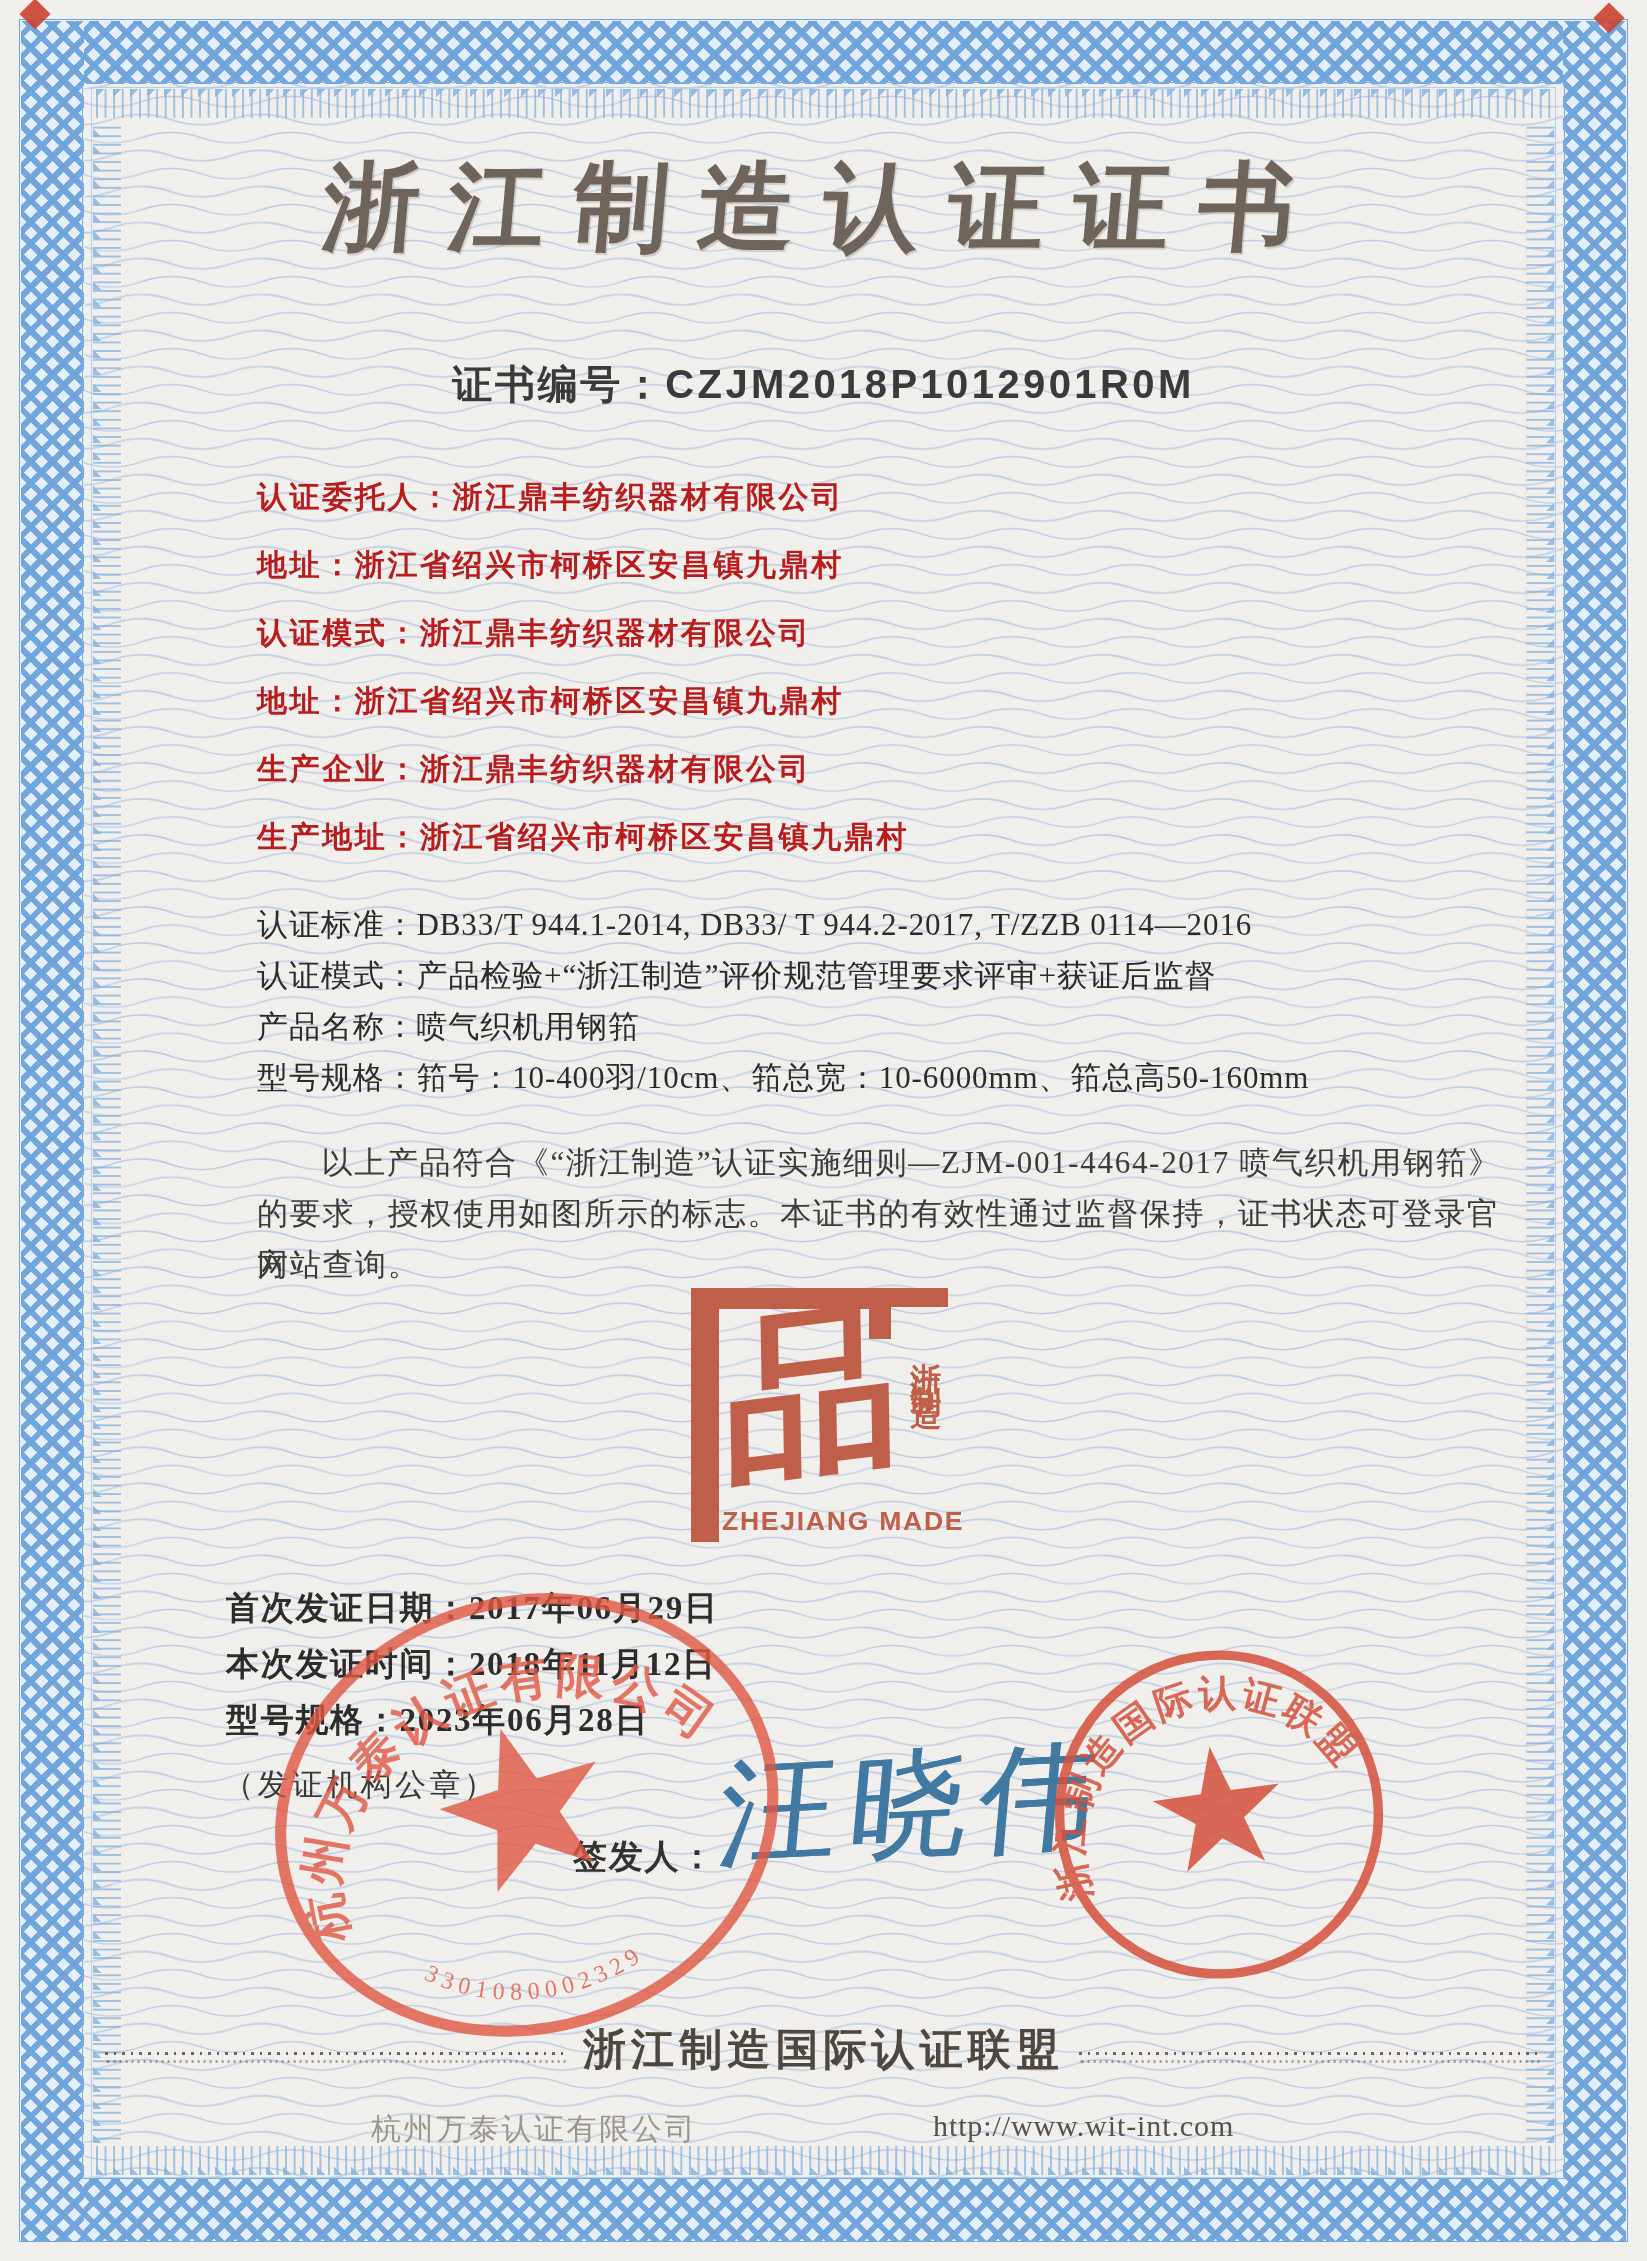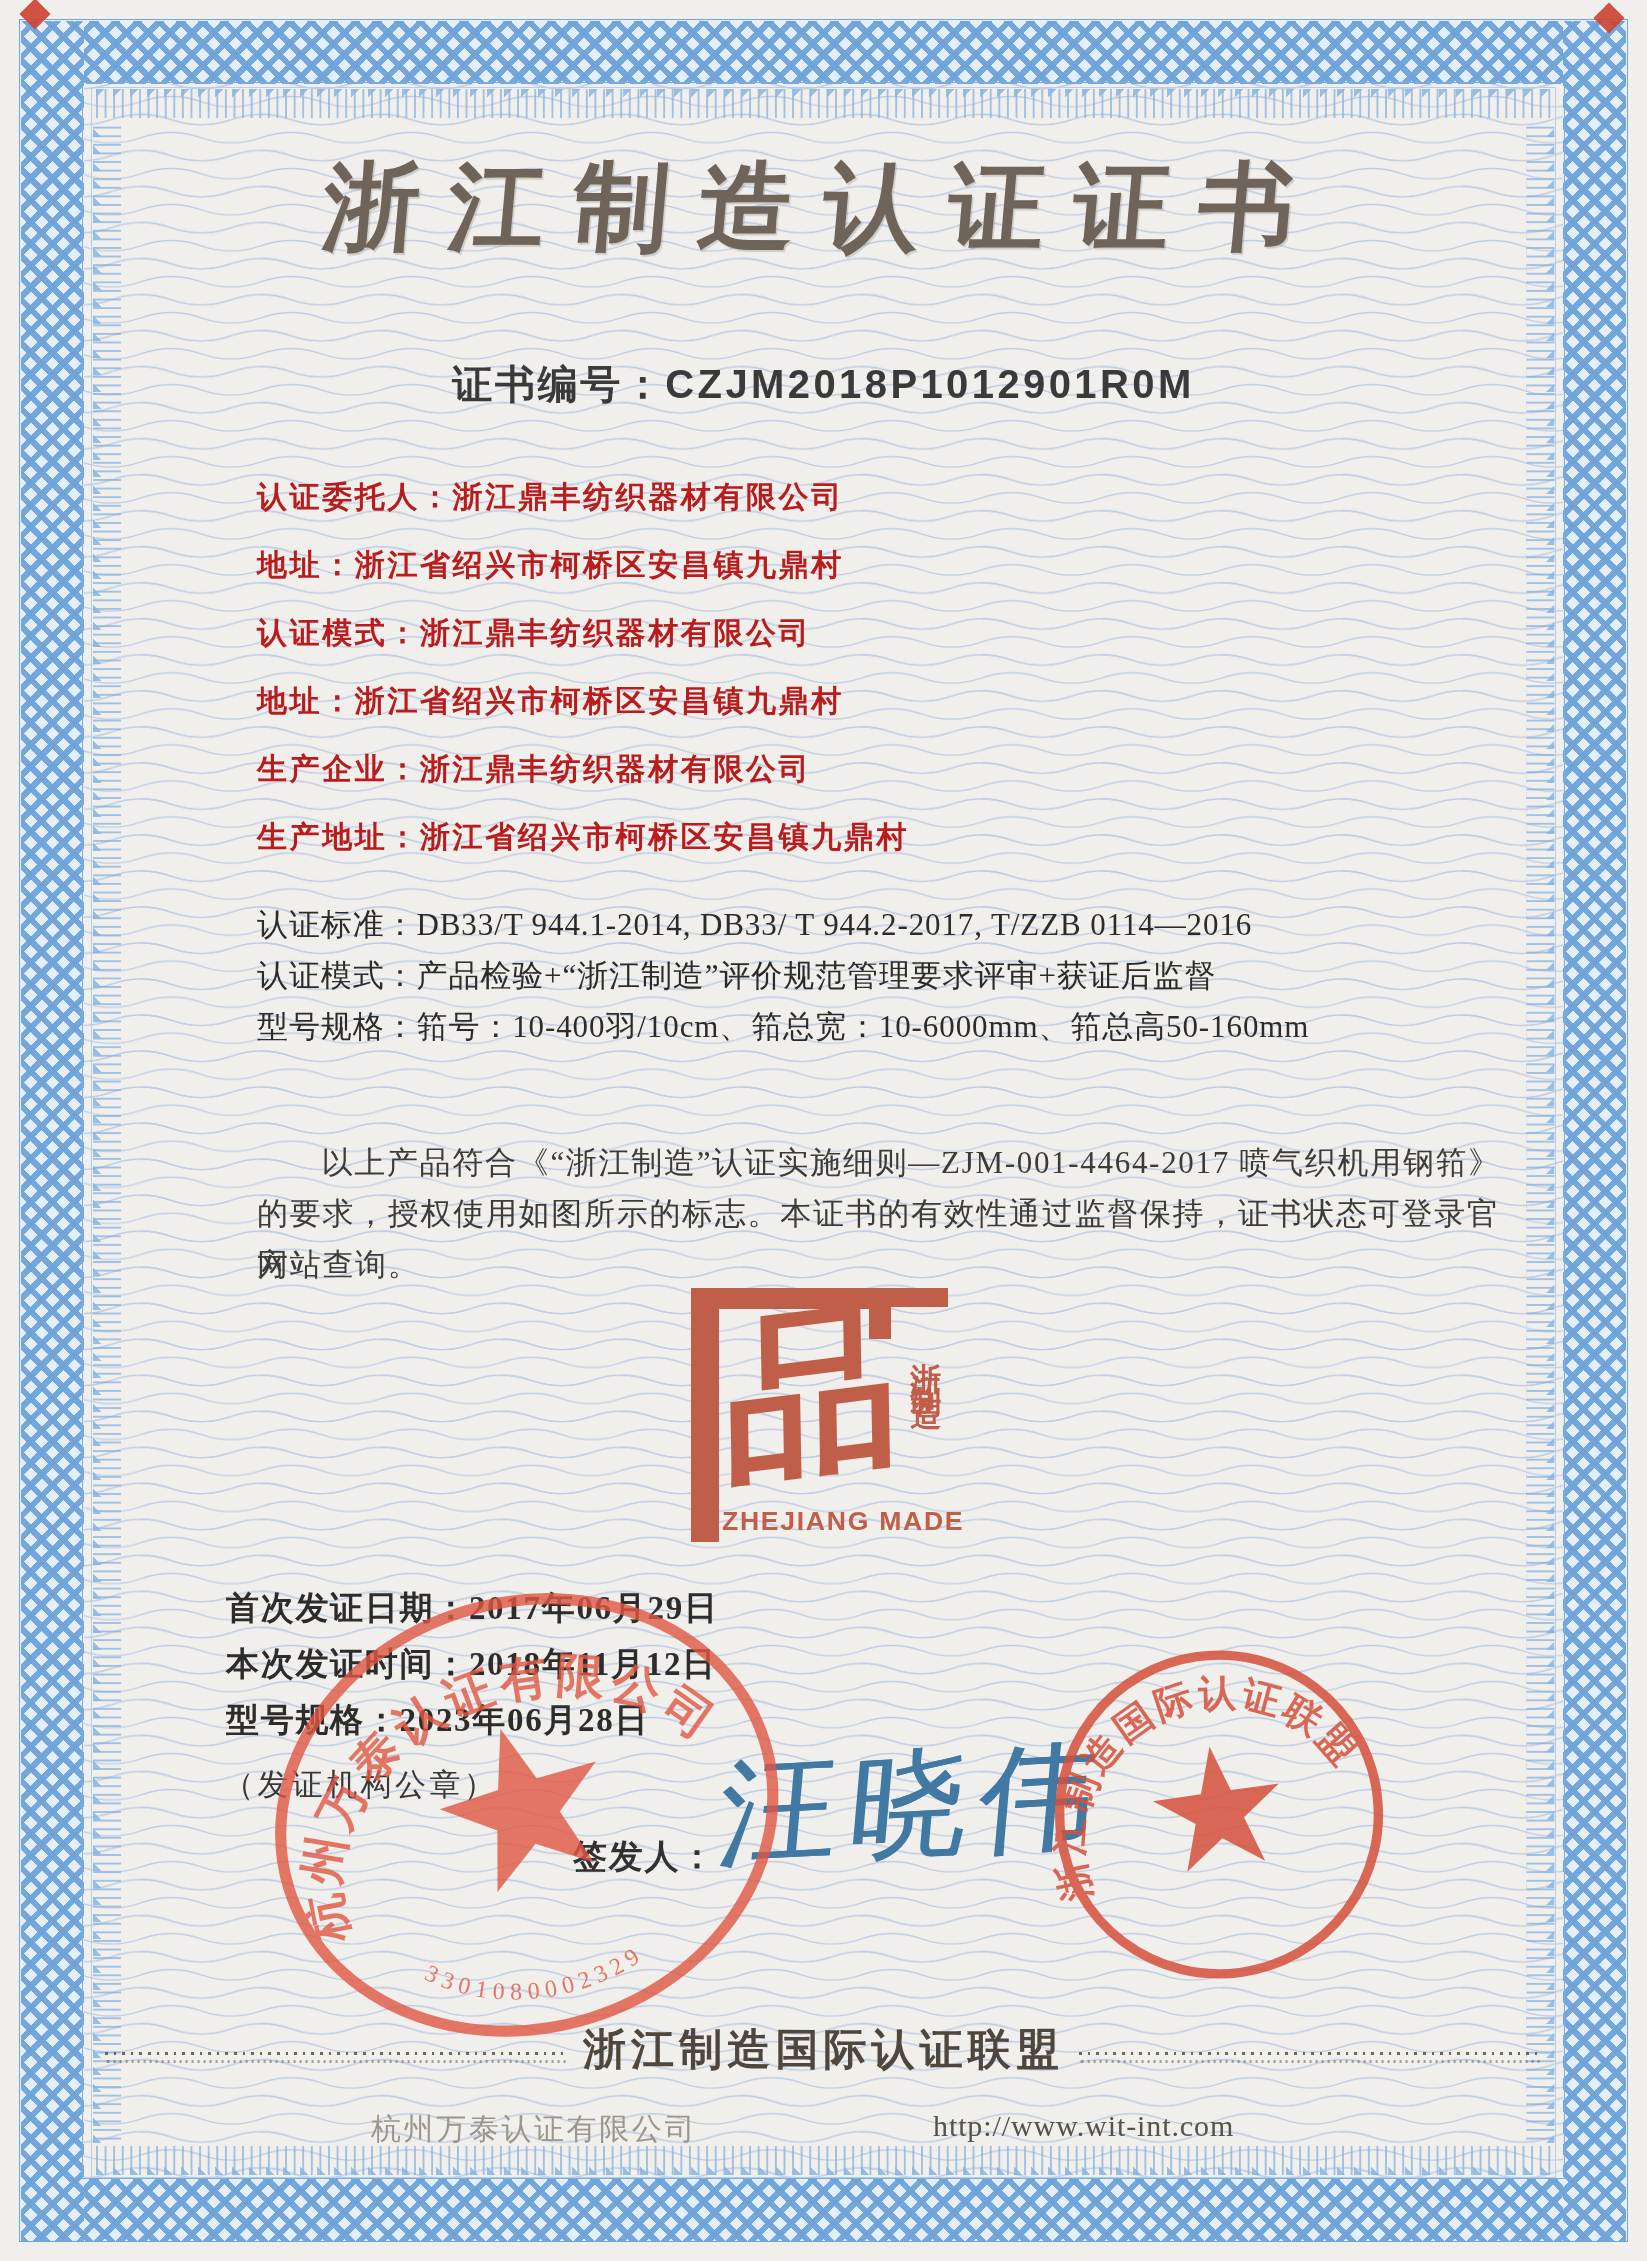--- a/index.html
+++ b/index.html
@@ -153,20 +153,21 @@
     <div class="line"><span>地址：</span><span>浙江省绍兴市柯桥区安昌镇九鼎村</span></div>
     <div class="line"><span>认证模式：</span><span>浙江鼎丰纺织器材有限公司</span></div>
     <div class="line"><span>地址：</span><span>浙江省绍兴市柯桥区安昌镇九鼎村</span></div>
     <div class="line"><span>生产企业：</span><span>浙江鼎丰纺织器材有限公司</span></div>
     <div class="line"><span>生产地址：</span><span>浙江省绍兴市柯桥区安昌镇九鼎村</span></div>
   </div>
 
   <div class="abs detail-block">
     <div class="line"><span>认证标准：</span><span>DB33/T 944.1-2014, DB33/ T 944.2-2017, T/ZZB 0114—2016</span></div>
     <div class="line"><span>认证模式：</span><span>产品检验+“浙江制造”评价规范管理要求评审+获证后监督</span></div>
+    <div class="line"><span>产品名称：</span><span>喷气织机用钢筘</span></div>
     <div class="line"><span>型号规格：</span><span>筘号：10-400羽/10cm、筘总宽：10-6000mm、筘总高50-160mm</span></div>
   </div>
 
   <div class="abs statement">
     <div class="line">以上产品符合《“浙江制造”认证实施细则—ZJM-001-4464-2017 喷气织机用钢筘》</div>
     <div class="line">的要求，授权使用如图所示的标志。本证书的有效性通过监督保持，证书状态可登录官方</div>
     <div class="line">网站查询。</div>
   </div>
 
   <div class="abs logo">

